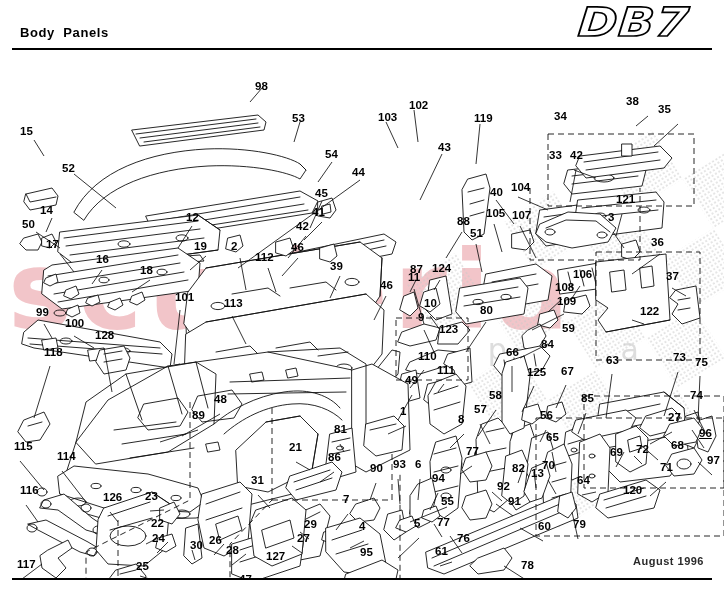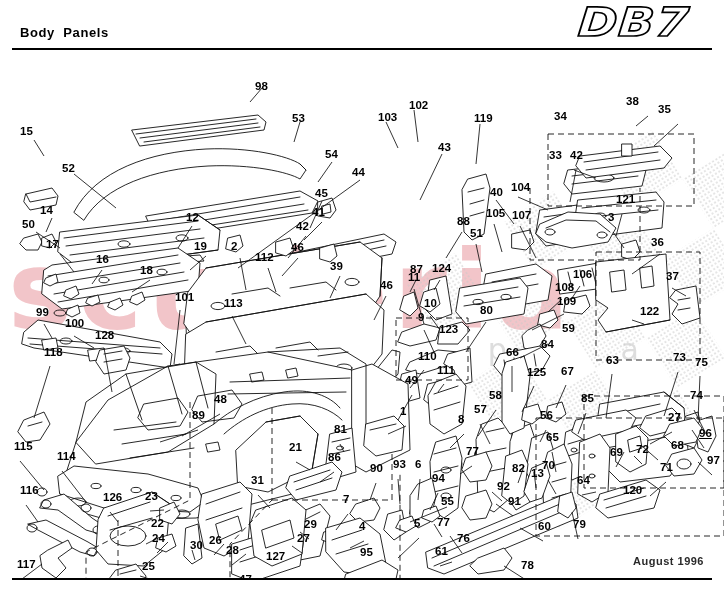--- a/index.html
+++ b/index.html
@@ -822,21 +822,21 @@
         <div class="lbl" style="left: 466px; top: 394px;">77</div>
         <div class="lbl" style="left: 497px; top: 429px;">92</div>
         <div class="lbl" style="left: 508px; top: 444px;">91</div>
         <div class="lbl" style="left: 531px; top: 416px;">13</div>
         <div class="lbl" style="left: 251px; top: 423px;">31</div>
         <div class="lbl" style="left: 343px; top: 442px;">7</div>
         <div class="lbl" style="left: 103px; top: 440px;">126</div>
         <div class="lbl" style="left: 145px; top: 439px;">23</div>
         <div class="lbl" style="left: 152px; top: 481px;">24</div>
         <div class="lbl" style="left: 151px; top: 466px;">22</div>
-        <div class="lbl" style="left: 142px; top: 509px;">25</div>
+        <div class="lbl" style="left: 136px; top: 509px;">25</div>
         <div class="lbl" style="left: 190px; top: 488px;">30</div>
         <div class="lbl" style="left: 209px; top: 483px;">26</div>
         <div class="lbl" style="left: 226px; top: 493px;">28</div>
         <div class="lbl" style="left: 304px; top: 467px;">29</div>
         <div class="lbl" style="left: 297px; top: 481px;">27</div>
         <div class="lbl" style="left: 266px; top: 499px;">127</div>
         <div class="lbl" style="left: 359px; top: 469px;">4</div>
         <div class="lbl" style="left: 414px; top: 466px;">5</div>
         <div class="lbl" style="left: 360px; top: 495px;">95</div>
         <div class="lbl" style="left: 457px; top: 481px;">76</div>

